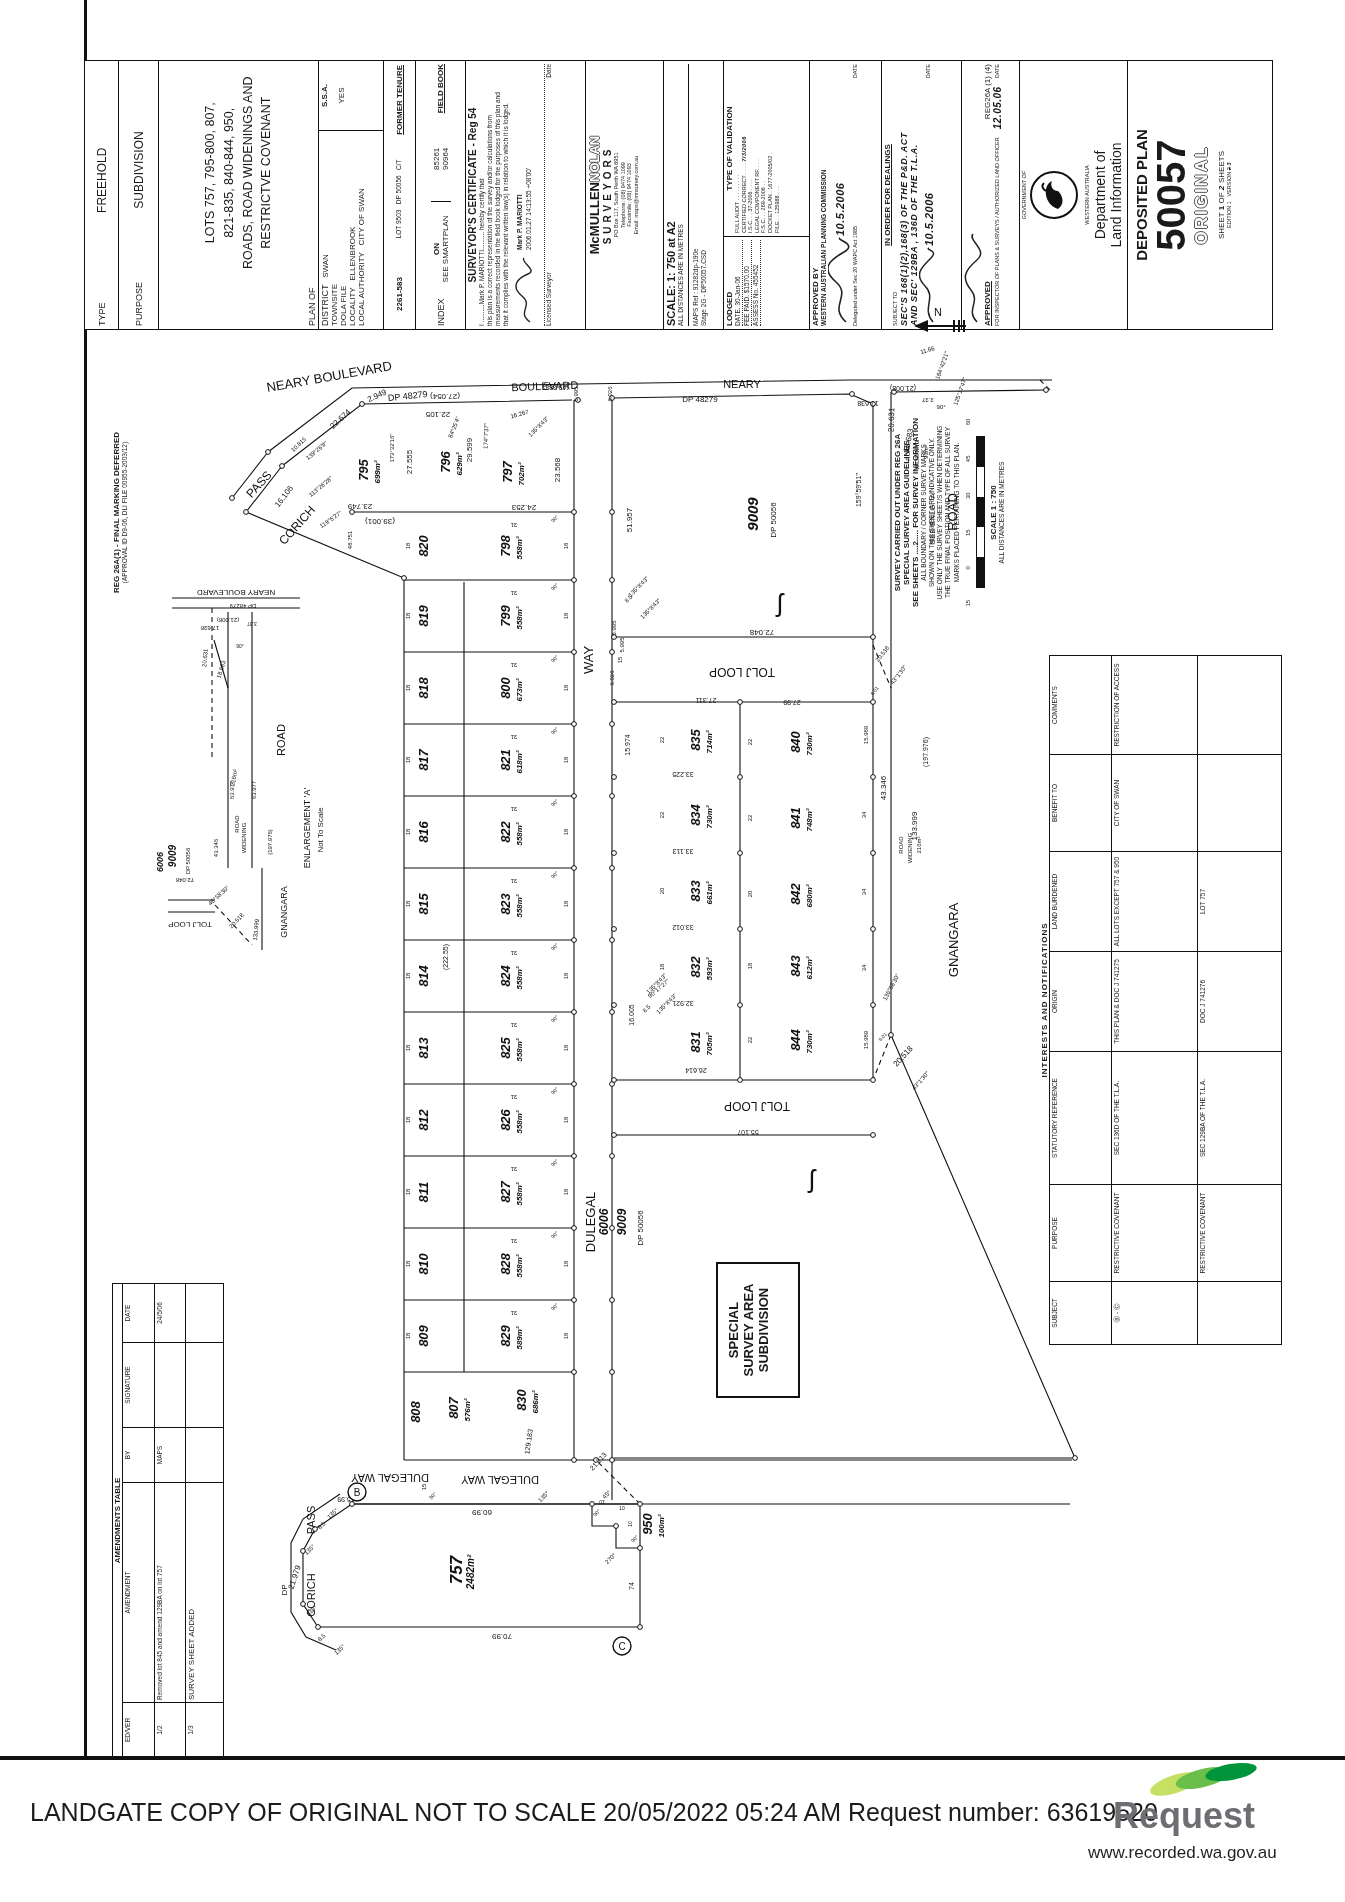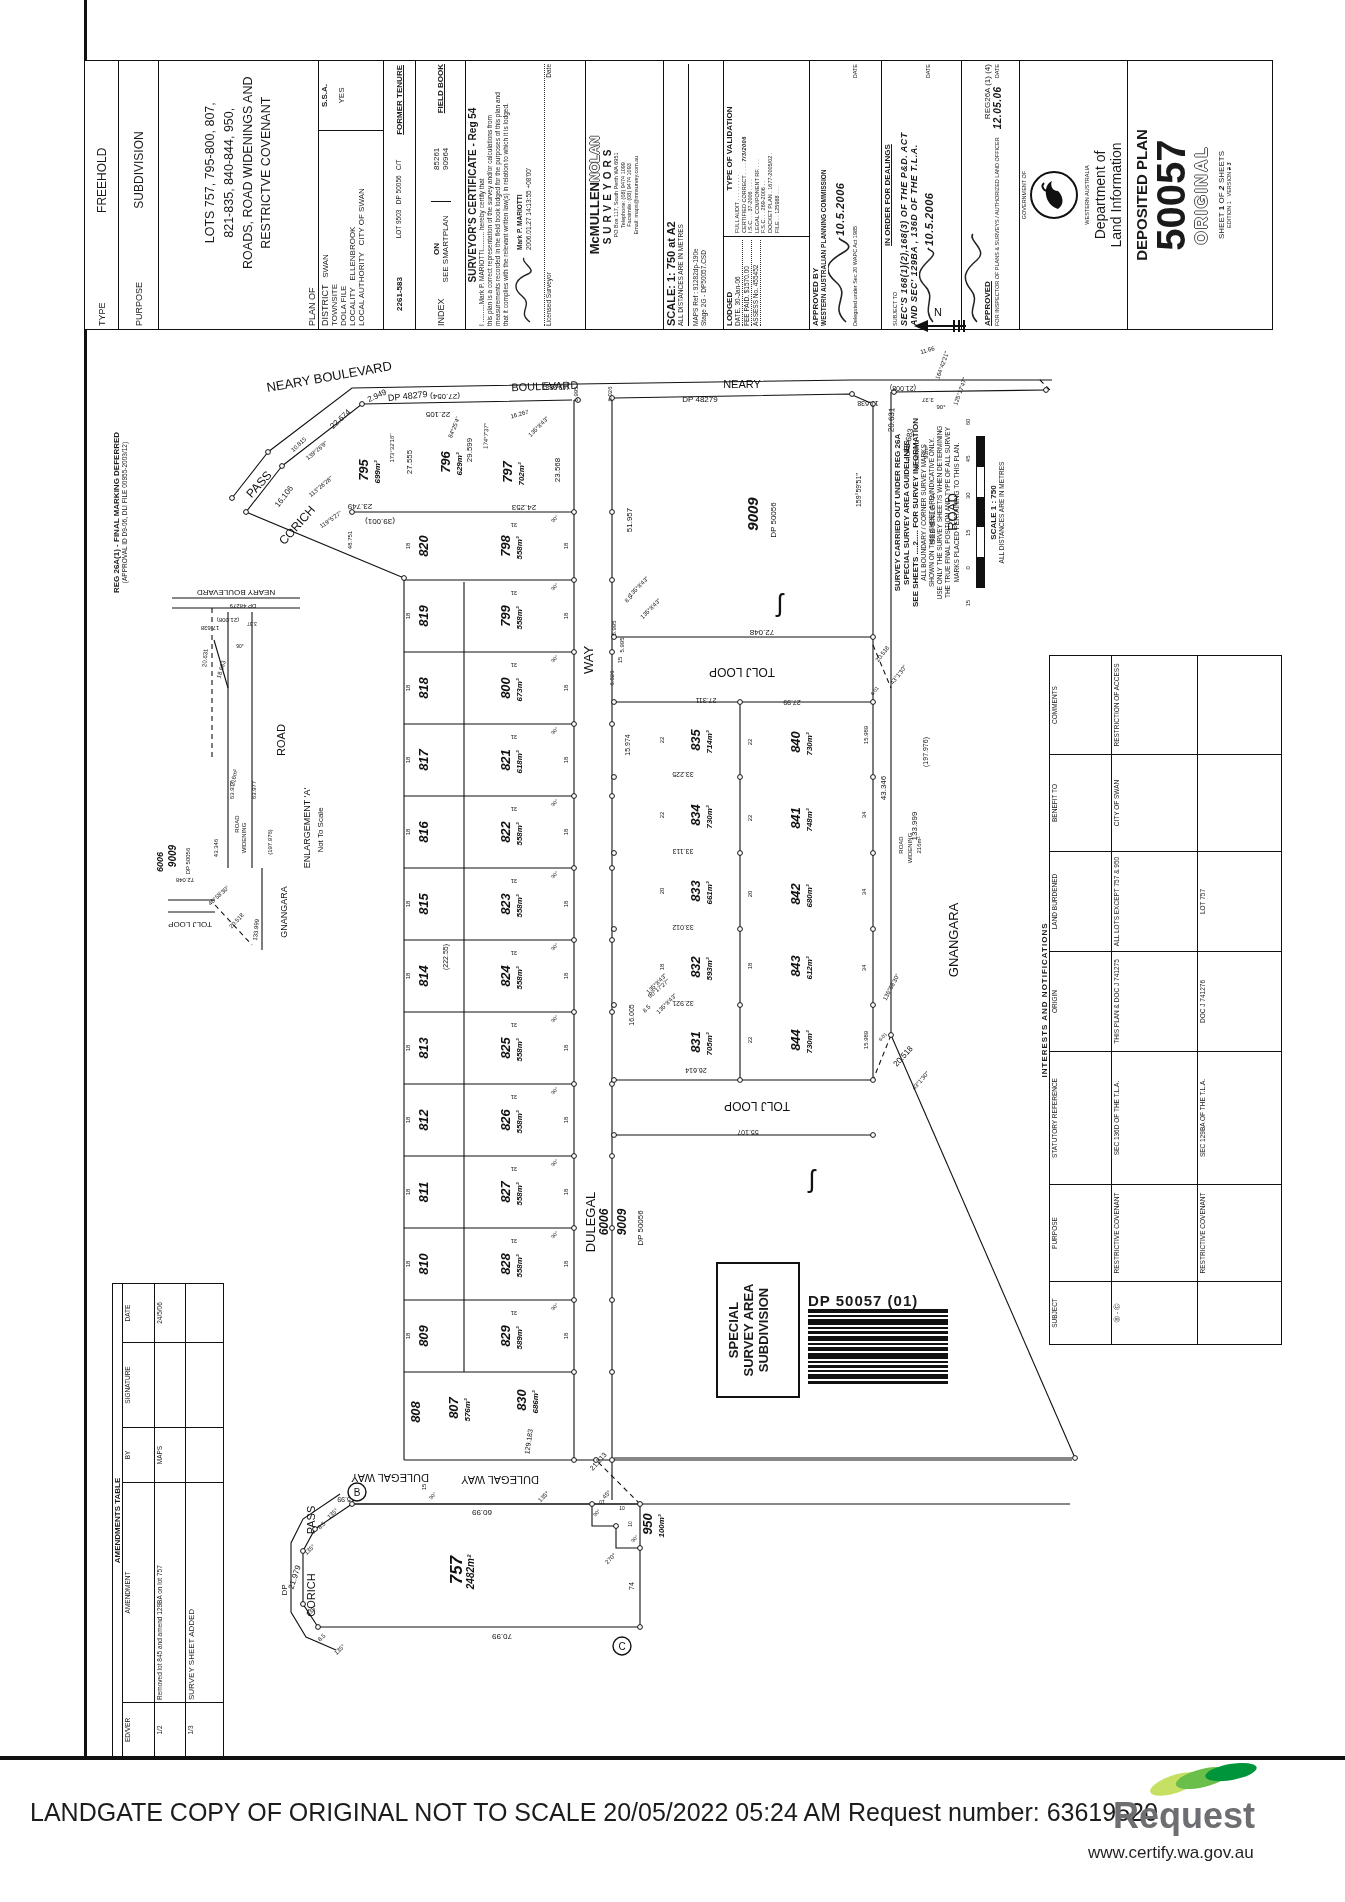--- a/index.html
+++ b/index.html
@@ -746,43 +746,24 @@
     </tbody>
       </table>
   </div>
 
   <div class="rot c" style="left:716px;top:1398px;width:136px;height:84px;border:2.5px solid #111;box-sizing:border-box;padding-top:8px">
     <div class="b" style="font-size:13px">SPECIAL</div>
     <div class="b" style="font-size:13px">SURVEY AREA</div>
     <div class="b" style="font-size:13px">SUBDIVISION</div>
   </div>
 
-  <div style="position:absolute;left:808px;top:1292px;width:140px">
-    <div class="bc-text">DP  50057 (01)</div>
-    <div class="bars" id="barcode-bars">
-        <div style="height: 4px;"></div>
-        <div style="height: 2px;"></div>
-        <div style="height: 6px;"></div>
-        <div style="height: 2px;"></div>
-        <div style="height: 3px;"></div>
-        <div style="height: 5px;"></div>
-        <div style="height: 2px;"></div>
-        <div style="height: 4px;"></div>
-        <div style="height: 6px;"></div>
-        <div style="height: 2px;"></div>
-        <div style="height: 3px;"></div>
-        <div style="height: 2px;"></div>
-        <div style="height: 5px;"></div>
-        <div style="height: 3px;"></div>
-      </div>
-  </div>
 
   <div class="sheet-bottom-border"></div>
 
   <div class="footer-text">LANDGATE COPY OF ORIGINAL NOT TO SCALE   20/05/2022 05:24 AM   Request number: 63619520</div>
   <svg width="120" height="42" style="position:absolute;left:1145px;top:1756px">
     <ellipse cx="30" cy="28" rx="26" ry="9" fill="#c5e063" transform="rotate(-18 30 28)"></ellipse>
     <ellipse cx="58" cy="22" rx="28" ry="9" fill="#6abf4b" transform="rotate(-14 58 22)"></ellipse>
     <ellipse cx="86" cy="16" rx="26" ry="8" fill="#00953b" transform="rotate(-10 86 16)"></ellipse>
   </svg>
   <div class="lg-name">Request</div>
-  <div class="lg-url">www.certify.wa.gov.au</div>
+  <div class="lg-url">www.recorded.wa.gov.au</div>
 </div>
 
 </body></html>

